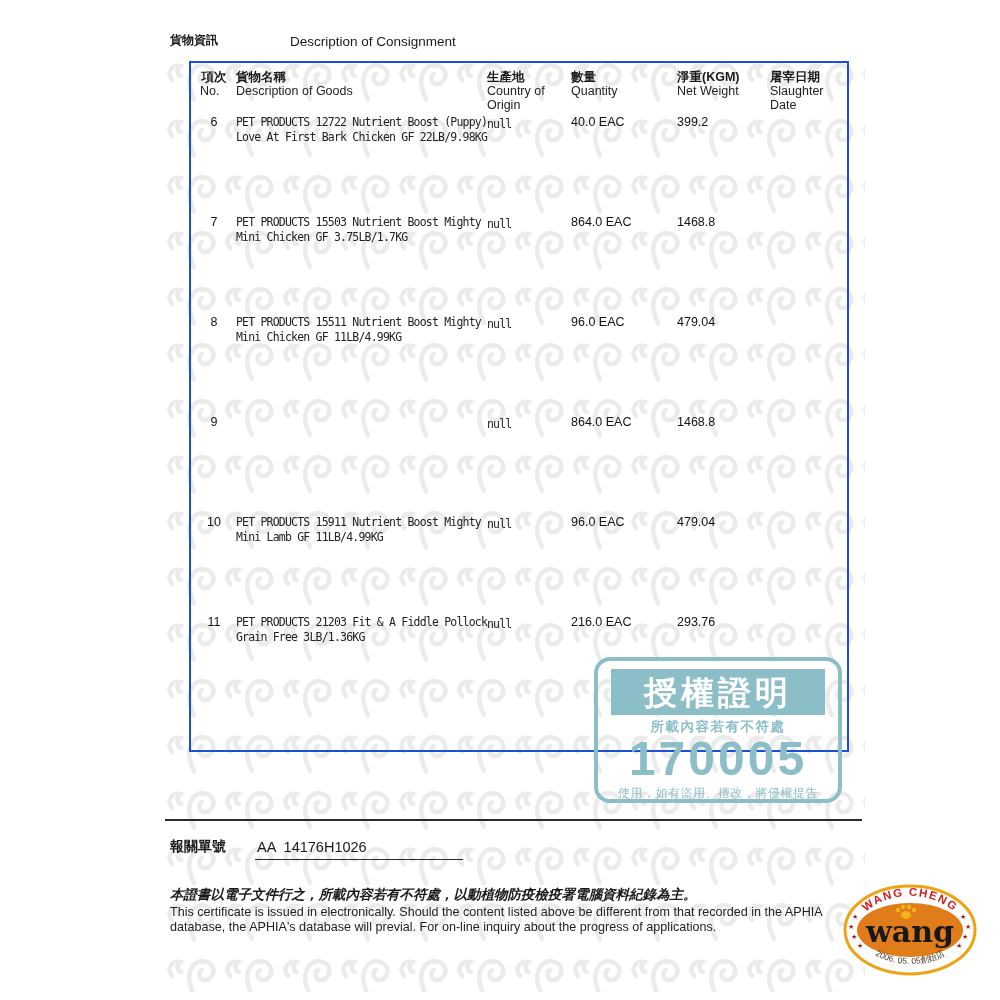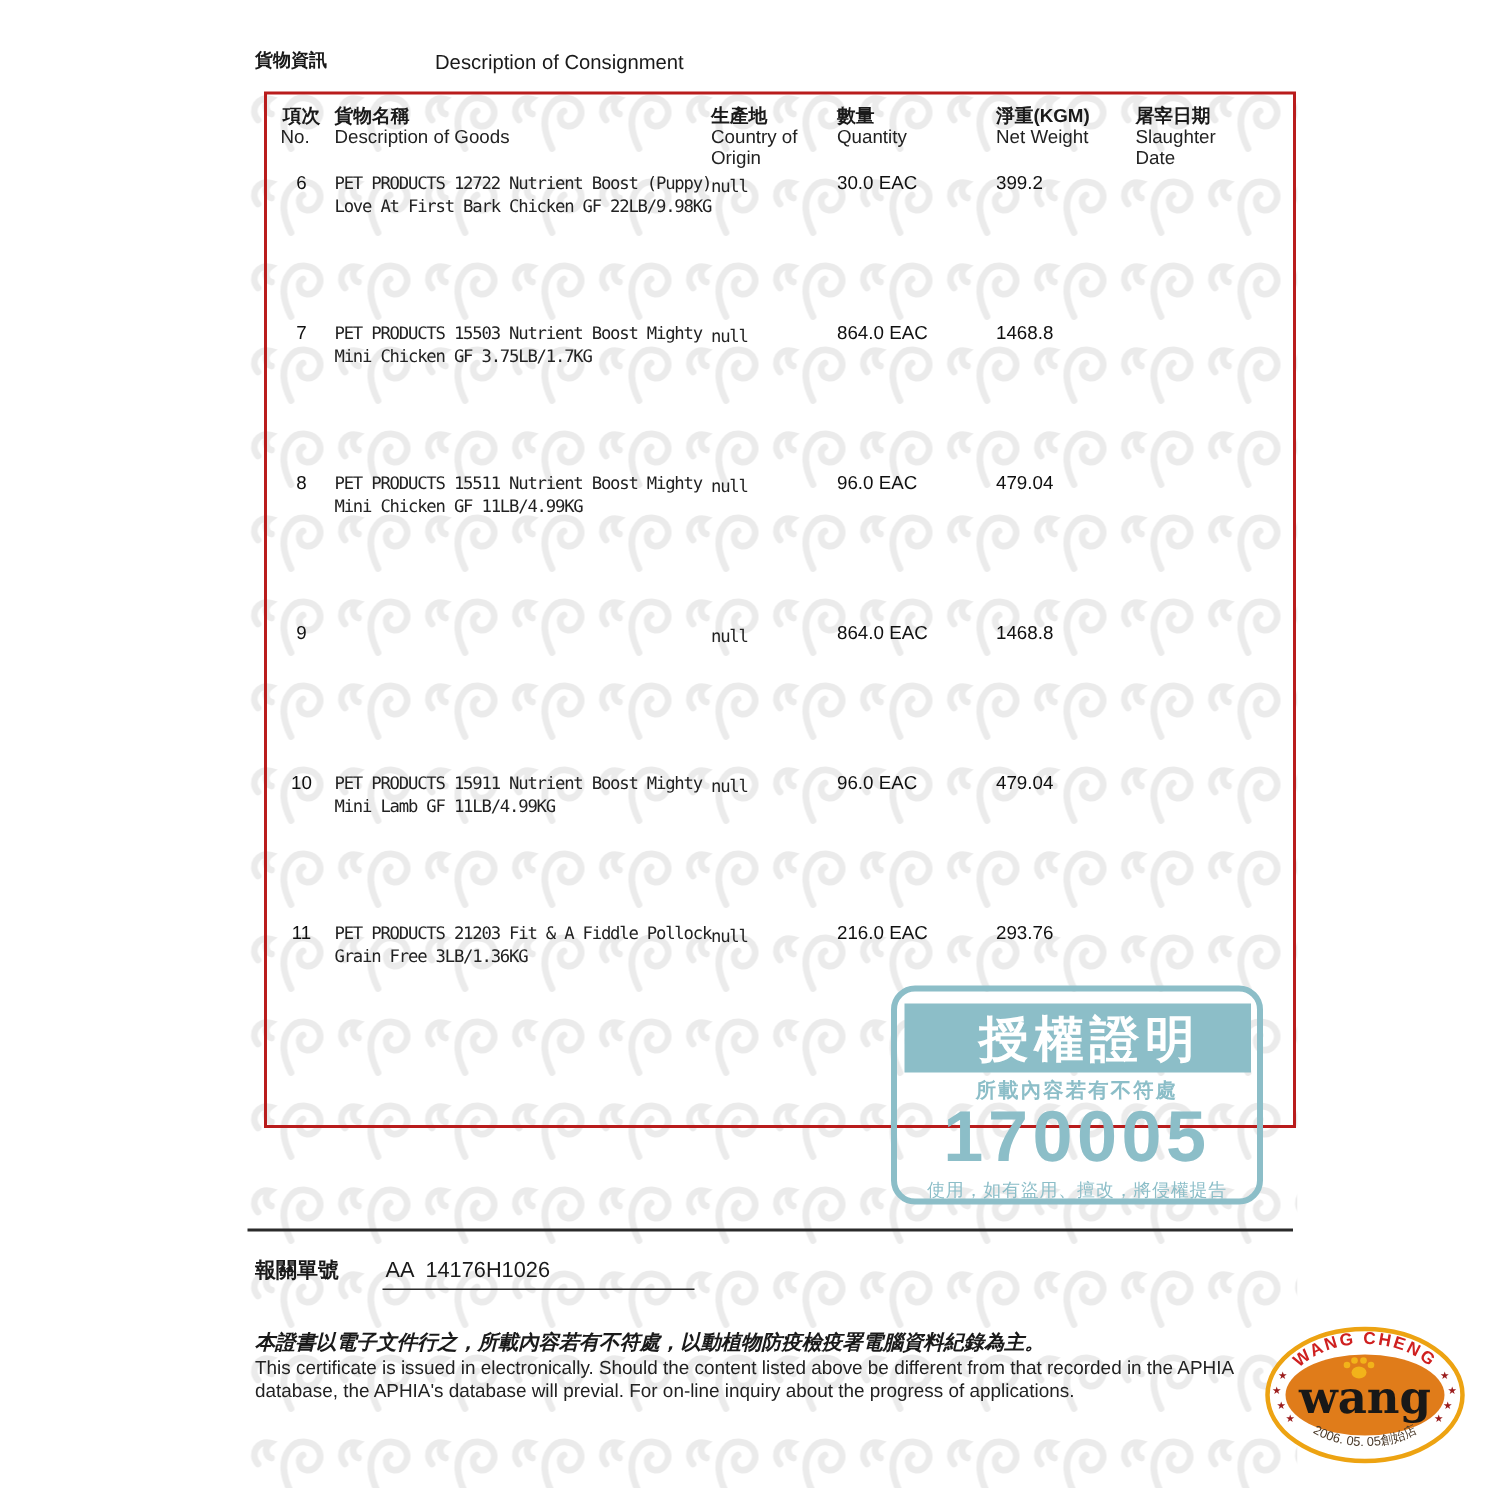--- a/index.html
+++ b/index.html
@@ -7,37 +7,37 @@
     width:1000px;height:1000px;position:relative;background:#ffffff;
     font-family:"Liberation Sans", sans-serif;color:#1a1a1a;overflow:hidden;
   }
   .abs{position:absolute;}
   
   #wm-layer{left:163px;top:52px;width:702px;height:940px;z-index:0;}
   
   .title-zh{left:170px;top:32px;font-size:12px;font-weight:bold;z-index:2;font-family:Liberation Mono, monospace;}
   .title-en{left:290px;top:34px;font-size:13.5px;z-index:2;}
   
-  .tbl{left:176px;top:61px;width:656px;height:687px;border:2px solid #b91c1c;z-index:1;padding-left:28px;}
+  .tbl{left:189px;top:61px;width:656px;height:687px;border:2px solid #1d4ed8;z-index:1;}
   .tbl .hzh{top:6px;font-size:12.5px;font-weight:600;white-space:nowrap;}
   .tbl .hen{top:21px;font-size:12.5px;color:#222;line-height:14px;}
   .c-no{left:8px;width:30px;text-align:center;}
   .c-desc{left:45px;width:254px;}
   .c-origin{left:296px;width:80px;}
   .c-qty{left:380px;width:90px;}
   .c-wt{left:486px;width:90px;}
   .c-date{left:579px;width:64px;}
   .row{left:0;width:100%;height:96px;}
   .mono{font-family:"DejaVu Sans Mono", monospace;font-size:11.5px;letter-spacing:-0.8px;line-height:14.5px;color:#222;}
   .num{font-size:12.5px;color:#111;}
   
   .stamp{left:594px;top:657px;width:240px;height:138px;border:4px solid #8cbec8;
          border-radius:16px;text-align:center;z-index:3;}
   .stamp-bar{margin:8px auto 0;width:214px;height:46px;background:#8cbec8;color:#ffffff;
-             font-size:33px;font-weight:bold;line-height:47px;letter-spacing:4px;white-space:nowrap;padding-left:17px;}
+             font-size:33px;font-weight:bold;line-height:47px;letter-spacing:4px;white-space:nowrap;}
   .stamp-sub{margin-top:3px;color:#8cbec8;font-size:13.5px;font-weight:bold;letter-spacing:1.5px;}
   .stamp-code{color:#8cbec8;font-size:48px;line-height:44px;letter-spacing:3px;margin-top:1px;font-weight:bold;}
   .stamp-warn{color:#8cbec8;font-size:12px;margin-top:4px;letter-spacing:0.5px;white-space:nowrap;}
   
   .rule{left:165px;top:819px;width:697px;border-top:2px solid #2b2b2b;z-index:2;}
   .customs-label{left:170px;top:838px;font-size:14px;font-weight:bold;z-index:2;}
   .customs-value{left:257px;top:839px;font-size:14.5px;white-space:pre;z-index:2;}
   .customs-line{left:255px;top:859px;width:208px;border-top:1.5px solid #2b2b2b;z-index:2;}
   .foot-zh{left:170px;top:886px;font-size:13.5px;font-weight:bold;z-index:2;font-style:italic;}
   .foot-en{left:170px;top:905px;width:662px;font-size:12.6px;line-height:15px;color:#222;z-index:2;}
@@ -74,21 +74,21 @@
   <div class="abs hen c-desc">Description of Goods</div>
   <div class="abs hen c-origin" style="width:62px;">Country of Origin</div>
   <div class="abs hen c-qty">Quantity</div>
   <div class="abs hen c-wt">Net Weight</div>
   <div class="abs hen c-date" style="width:58px;">Slaughter Date</div>
 
   <div class="abs row" style="top:52px;">
     <div class="abs num  c-no">6</div>
     <div class="abs mono c-desc"><span>PET PRODUCTS 12722 Nutrient Boost (Puppy)</span><br><span>Love At First Bark Chicken GF 22LB/9.98KG</span></div>
     <div class="abs mono c-origin" style="top:2px;">null</div>
-    <div class="abs num  c-qty">30.0 EAC</div>
+    <div class="abs num  c-qty">40.0 EAC</div>
     <div class="abs num  c-wt">399.2</div>
   </div>
   <div class="abs row" style="top:152px;">
     <div class="abs num  c-no">7</div>
     <div class="abs mono c-desc"><span>PET PRODUCTS 15503 Nutrient Boost Mighty</span><br><span>Mini Chicken GF 3.75LB/1.7KG</span></div>
     <div class="abs mono c-origin" style="top:2px;">null</div>
     <div class="abs num  c-qty">864.0 EAC</div>
     <div class="abs num  c-wt">1468.8</div>
   </div>
   <div class="abs row" style="top:252px;">

